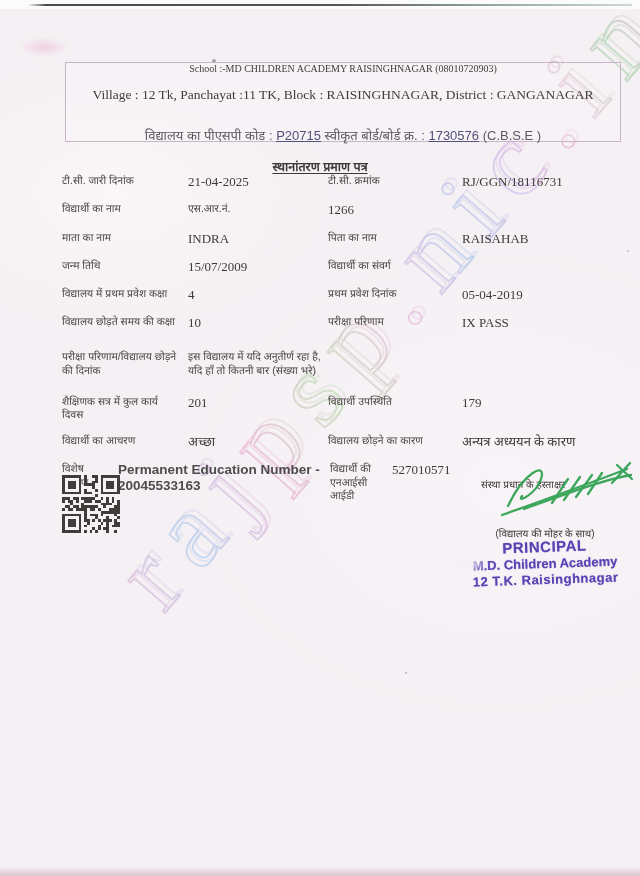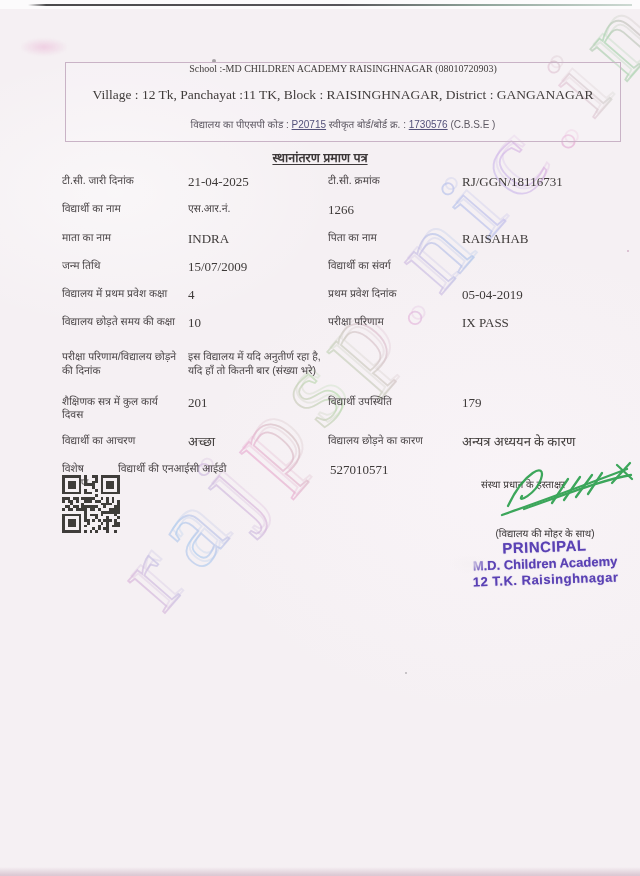--- a/index.html
+++ b/index.html
@@ -28,23 +28,23 @@
     transform-origin:0 110px;transform:rotate(-49deg);z-index:1;pointer-events:none;}
   .watermark text{font-family:"Liberation Serif", serif;font-size:106px;letter-spacing:3px;
     fill:none;stroke-width:1.8;}
   
   .header-box{position:absolute;left:65px;top:62px;width:554px;height:78px;z-index:2;
     border:1px solid #c9b3c6;background:rgba(252,249,251,.25);text-align:center;}
   .school-line{font-family:"Liberation Serif", serif;font-weight:normal;
     font-size:10px;color:#403c3b;}
   .village-line{margin-top:13px;font-family:"Liberation Serif", serif;font-weight:normal;
     font-size:13.5px;color:#403c3b;}
-  .psp-line{margin-top:14px;font-size:10px;color:#5d5862;}
+  .psp-line{margin-top:23px;font-size:13px;color:#5d5862;}
   .code-link{color:#53517a;text-decoration:underline;cursor:pointer;}
-  .doc-title{position:absolute;left:0;right:0;top:149px;z-index:2;text-align:center;
+  .doc-title{position:absolute;left:0;right:0;top:158px;z-index:2;text-align:center;
     font-weight:bold;font-size:12.5px;color:#3d3839;text-decoration:underline;text-underline-offset:2px;}
   
   .rows{position:absolute;left:62px;top:174px;width:560px;z-index:2;}
   .row{display:grid;grid-template-columns:126px 140px 134px 1fr;align-items:start;margin-bottom:12px;}
   .row-tall{align-items:center;margin-bottom:11px;min-height:40px;}
   .row-pen{grid-template-columns:56px 212px 62px 1fr;margin-bottom:12px;}
   .lbl{font-size:10.5px;line-height:1.3;color:#4a4547;padding-right:6px;}
   .val{font-family:"Liberation Serif", serif;font-size:13px;line-height:1.25;color:#3e3a39;padding-right:8px;}
   .val-pen{font-family:"Liberation Sans", sans-serif;font-weight:bold;font-size:13.5px;
     line-height:1.2;color:#4c4c4e;}
@@ -153,20 +153,21 @@
       <div class="val">179</div>
     </div>
     <div class="row">
       <div class="lbl">विद्यार्थी का आचरण</div>
       <div class="val">अच्छा</div>
       <div class="lbl">विद्यालय छोड़ने का कारण</div>
       <div class="val">अन्यत्र अध्ययन के कारण</div>
     </div>
     <div class="row row-pen">
       <div class="lbl">विशेष विवरण</div>
+      <div class="val val-pen">Permanent Education Number - 20045533163</div>
       <div class="lbl">विद्यार्थी की एनआईसी आईडी</div>
       <div class="val">527010571</div>
     </div>
   </div>
 
   <svg class="qr" id="qr" viewBox="0 0 21 21" shape-rendering="crispEdges">
       <rect x="8" y="0" width="1" height="1" fill="#3f3d3a"></rect>
       <rect x="11" y="0" width="1" height="1" fill="#3f3d3a"></rect>
       <rect x="12" y="0" width="1" height="1" fill="#3f3d3a"></rect>
       <rect x="8" y="1" width="1" height="1" fill="#3f3d3a"></rect>

